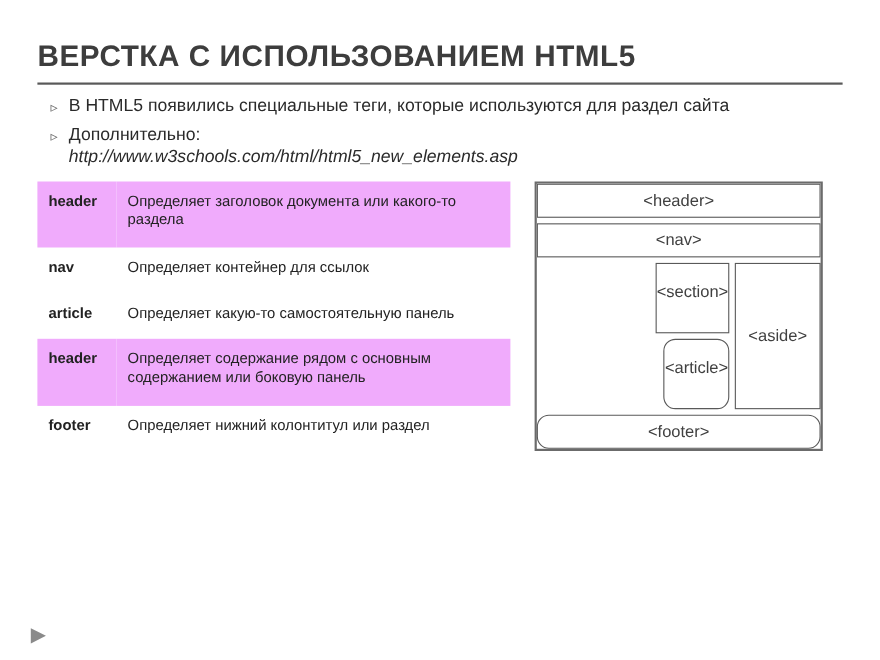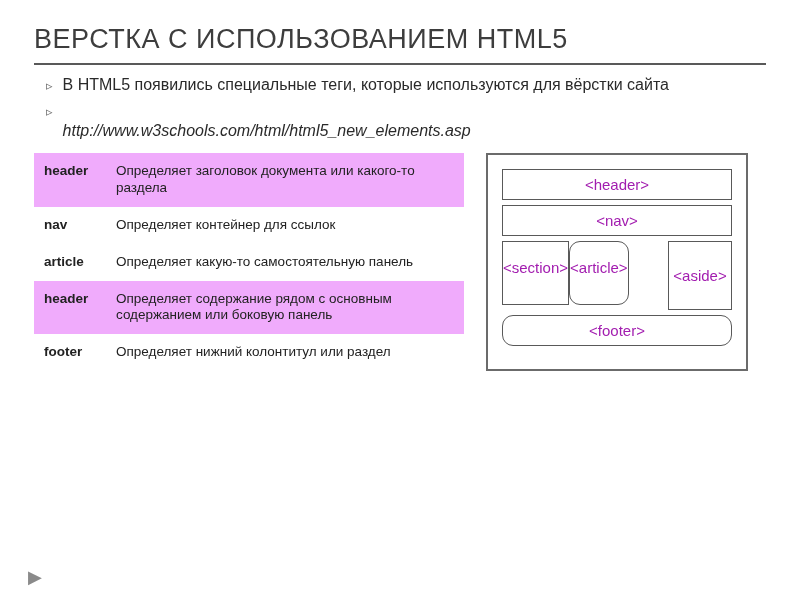--- a/index.html
+++ b/index.html
@@ -7,28 +7,29 @@
     width: 800px;
     height: 600px;
     background: #fff;
     font-family: Arial, Helvetica, sans-serif;
     color: #111;
     padding: 24px 34px 16px 34px;
     position: relative;
   }
   h1.title {
     font-size: 27px;
-    font-weight: 400;
+    font-weight: 700;
     letter-spacing: 0.5px;
     color: #3d3d3d;
     line-height: 1.15;
     text-transform: uppercase;
     padding-bottom: 8px;
     border-bottom: 2px solid #595959;
     margin-bottom: 10px;
+    margin-top: 12px;
   }
   .bullets { margin-left: 12px; }
   .bullet {
     display: flex;
     align-items: flex-start;
     font-size: 16px;
     line-height: 1.25;
     margin-bottom: 6px;
     color: #2a2a2a;
   }
@@ -59,50 +60,52 @@
   table tr.alt { background: #f0abfc; }
   table td.tag {
     width: 72px;
     font-weight: 700;
     color: #222;
   }
   
   .diagram {
     width: 262px;
     border: 2px solid #6b6b6b;
-    padding: 14px;
+    padding: 0;
     background: #fff;
     font-size: 15px;
-    color: #a21caf;
+    color: #404040;
   }
   .diagram .box {
     border: 1.5px solid #595959;
     text-align: center;
     padding: 6px 4px;
     margin-bottom: 5px;
     background: #fff;
   }
   .diagram .box:last-child { margin-bottom: 0; border-radius: 11px; }
   .middle {
     display: flex;
     gap: 5px;
     margin-bottom: 5px;
   }
   .middle .leftcol {
     flex: 1;
     display: flex;
+    flex-direction: column;
+    align-items: flex-end;
   }
   .middle .leftcol .box {
     height: 64px;
     line-height: 52px;
     padding: 0;
   }
   .middle .leftcol .box:last-child { margin-bottom: 0; }
   .middle .aside {
-    width: 64px;
+    width: 78px;
     border: 1.5px solid #595959;
     display: flex;
     align-items: center;
     justify-content: center;
     text-align: center;
   }
   .corner-arrow {
     position: absolute;
     left: 28px;
     bottom: 12px;
@@ -111,26 +114,26 @@
   }
 </style>
 </head>
 <body>
 
 <h1 class="title">ВЕРСТКА С ИСПОЛЬЗОВАНИЕМ HTML5</h1>
 
 <div class="bullets">
   <div class="bullet">
     <span class="marker">▹</span>
-    <span>В HTML5 появились специальные теги, которые используются для вёрстки сайта</span>
+    <span>В HTML5 появились специальные теги, которые используются для раздел сайта</span>
   </div>
   <div class="bullet">
     <span class="marker">▹</span>
     <span>
-      <br>
+      <span>Дополнительно:</span><br>
       <span class="reflink">http://www.w3schools.com/html/html5_new_elements.asp</span>
     </span>
   </div>
 </div>
 
 <div class="content">
   <table>
     <tbody>
         <tr class="alt">
       <td class="tag">header</td>

